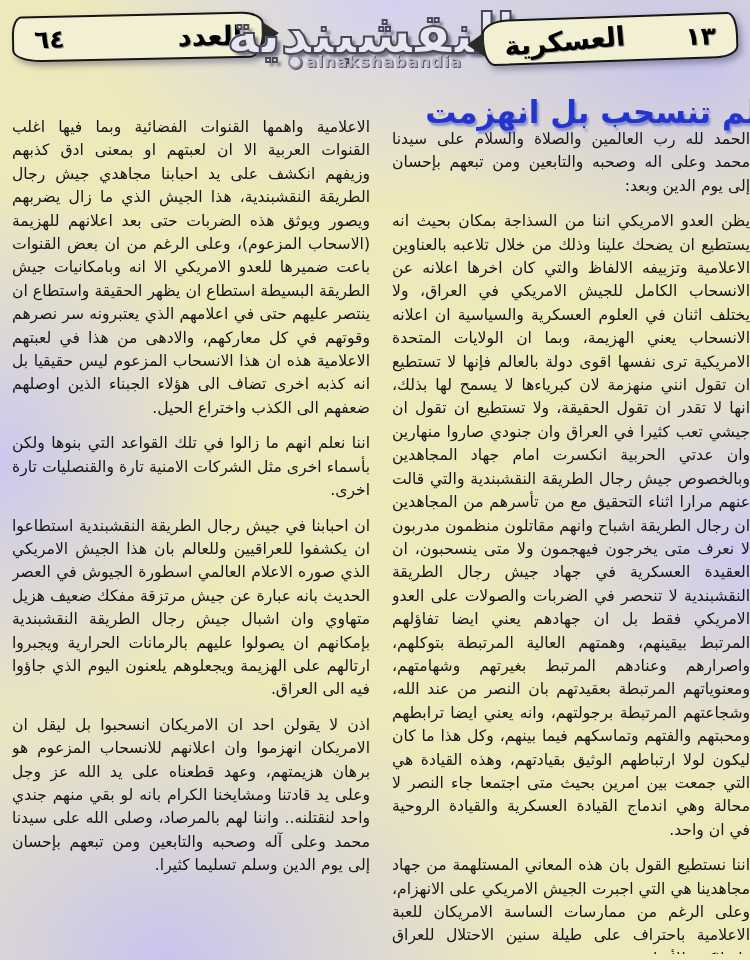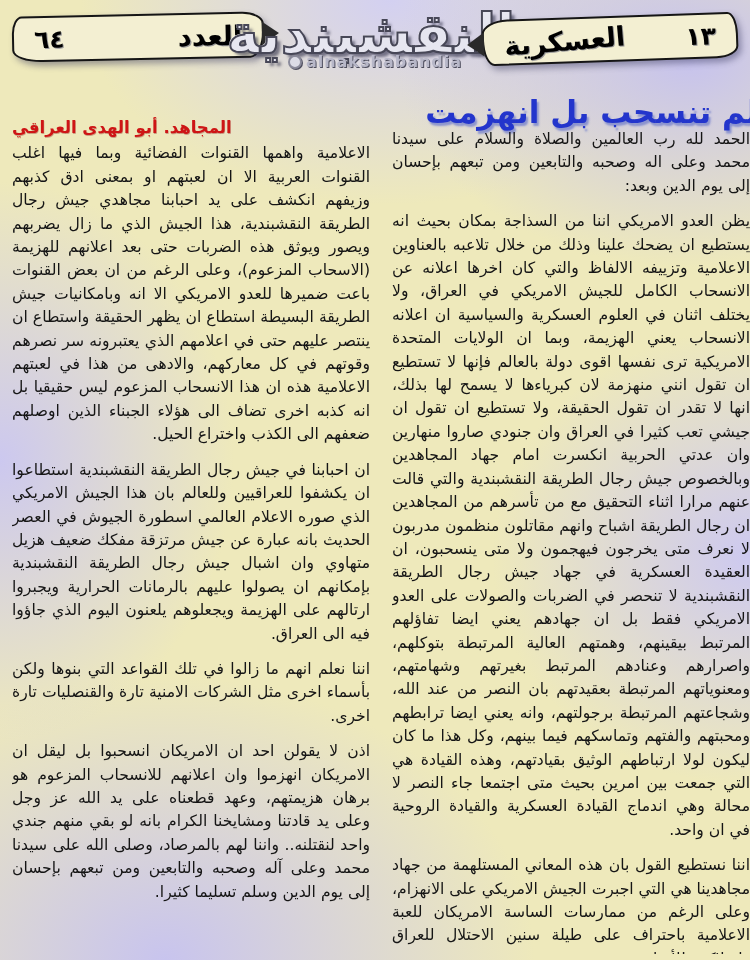--- a/index.html
+++ b/index.html
@@ -115,20 +115,19 @@
 
   <h1 class="article-title">لم تنسحب بل انهزمت</h1>
 
   <section class="col col-right">
     <p class="para">الحمد لله رب العالمين والصلاة والسلام على سيدنا محمد وعلى اله وصحبه والتابعين ومن تبعهم بإحسان إلى يوم الدين وبعد:</p>
     <p class="para">يظن العدو الامريكي اننا من السذاجة بمكان بحيث انه يستطيع ان يضحك علينا وذلك من خلال تلاعبه بالعناوين الاعلامية وتزييفه الالفاظ والتي كان اخرها اعلانه عن الانسحاب الكامل للجيش الامريكي في العراق، ولا يختلف اثنان في العلوم العسكرية والسياسية ان اعلانه الانسحاب يعني الهزيمة، وبما ان الولايات المتحدة الامريكية ترى نفسها اقوى دولة بالعالم فإنها لا تستطيع ان تقول انني منهزمة لان كبرياءها لا يسمح لها بذلك، انها لا تقدر ان تقول الحقيقة، ولا تستطيع ان تقول ان جيشي تعب كثيرا في العراق وان جنودي صاروا منهارين وان عدتي الحربية انكسرت امام جهاد المجاهدين وبالخصوص جيش رجال الطريقة النقشبندية والتي قالت عنهم مرارا اثناء التحقيق مع من تأسرهم من المجاهدين ان رجال الطريقة اشباح وانهم مقاتلون منظمون مدربون لا نعرف متى يخرجون فيهجمون ولا متى ينسحبون، ان العقيدة العسكرية في جهاد جيش رجال الطريقة النقشبندية لا تنحصر في الضربات والصولات على العدو الامريكي فقط بل ان جهادهم يعني ايضا تفاؤلهم المرتبط بيقينهم، وهمتهم العالية المرتبطة بتوكلهم، واصرارهم وعنادهم المرتبط بغيرتهم وشهامتهم، ومعنوياتهم المرتبطة بعقيدتهم بان النصر من عند الله، وشجاعتهم المرتبطة برجولتهم، وانه يعني ايضا ترابطهم ومحبتهم والفتهم وتماسكهم فيما بينهم، وكل هذا ما كان ليكون لولا ارتباطهم الوثيق بقيادتهم، وهذه القيادة هي التي جمعت بين امرين بحيث متى اجتمعا جاء النصر لا محالة وهي اندماج القيادة العسكرية والقيادة الروحية في ان واحد.</p>
     <p class="para">اننا نستطيع القول بان هذه المعاني المستلهمة من جهاد مجاهدينا هي التي اجبرت الجيش الامريكي على الانهزام، وعلى الرغم من ممارسات الساسة الامريكان للعبة الاعلامية باحتراف على طيلة سنين الاحتلال للعراق وامتلاكهم للأدوات</p>
   </section>
 
   <section class="col col-left">
-    <h2 class="byline">المجاهد. أبو الهدى العراقي</h2>
     <p class="para">الاعلامية واهمها القنوات الفضائية وبما فيها اغلب القنوات العربية الا ان لعبتهم او بمعنى ادق كذبهم وزيفهم انكشف على يد احبابنا مجاهدي جيش رجال الطريقة النقشبندية، هذا الجيش الذي ما زال يضربهم ويصور ويوثق هذه الضربات حتى بعد اعلانهم للهزيمة (الاسحاب المزعوم)، وعلى الرغم من ان بعض القنوات باعت ضميرها للعدو الامريكي الا انه وبامكانيات جيش الطريقة البسيطة استطاع ان يظهر الحقيقة واستطاع ان ينتصر عليهم حتى في اعلامهم الذي يعتبرونه سر نصرهم وقوتهم في كل معاركهم، والادهى من هذا في لعبتهم الاعلامية هذه ان هذا الانسحاب المزعوم ليس حقيقيا بل انه كذبه اخرى تضاف الى هؤلاء الجبناء الذين اوصلهم ضعفهم الى الكذب واختراع الحيل.</p>
+    <p class="para">اننا نعلم انهم ما زالوا في تلك القواعد التي بنوها ولكن بأسماء اخرى مثل الشركات الامنية تارة والقنصليات تارة اخرى.</p>
     <p class="para">ان احبابنا في جيش رجال الطريقة النقشبندية استطاعوا ان يكشفوا للعراقيين وللعالم بان هذا الجيش الامريكي الذي صوره الاعلام العالمي اسطورة الجيوش في العصر الحديث بانه عبارة عن جيش مرتزقة مفكك ضعيف هزيل متهاوي وان اشبال جيش رجال الطريقة النقشبندية بإمكانهم ان يصولوا عليهم بالرمانات الحرارية ويجبروا ارتالهم على الهزيمة ويجعلوهم يلعنون اليوم الذي جاؤوا فيه الى العراق.</p>
-    <p class="para">اننا نعلم انهم ما زالوا في تلك القواعد التي بنوها ولكن بأسماء اخرى مثل الشركات الامنية تارة والقنصليات تارة اخرى.</p>
     <p class="para">اذن لا يقولن احد ان الامريكان انسحبوا بل ليقل ان الامريكان انهزموا وان اعلانهم للانسحاب المزعوم هو برهان هزيمتهم، وعهد قطعناه على يد الله عز وجل وعلى يد قادتنا ومشايخنا الكرام بانه لو بقي منهم جندي واحد لنقتلنه.. واننا لهم بالمرصاد، وصلى الله على سيدنا محمد وعلى آله وصحبه والتابعين ومن تبعهم بإحسان إلى يوم الدين وسلم تسليما كثيرا.</p>
   </section>
 
 </div>
 
 </body></html>

